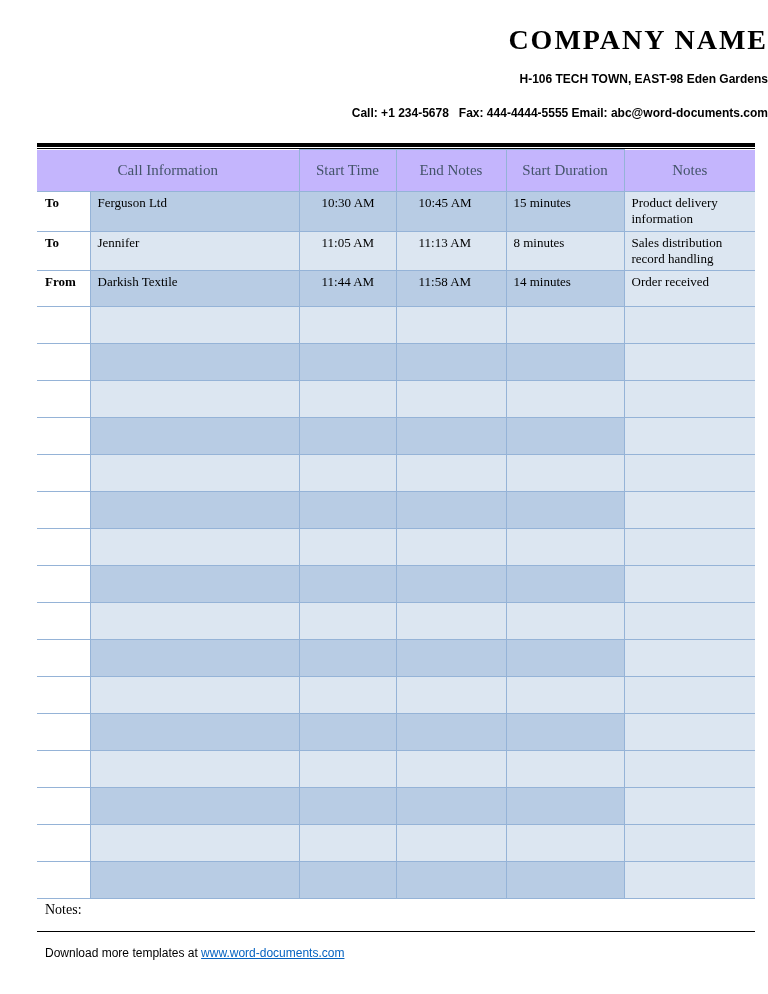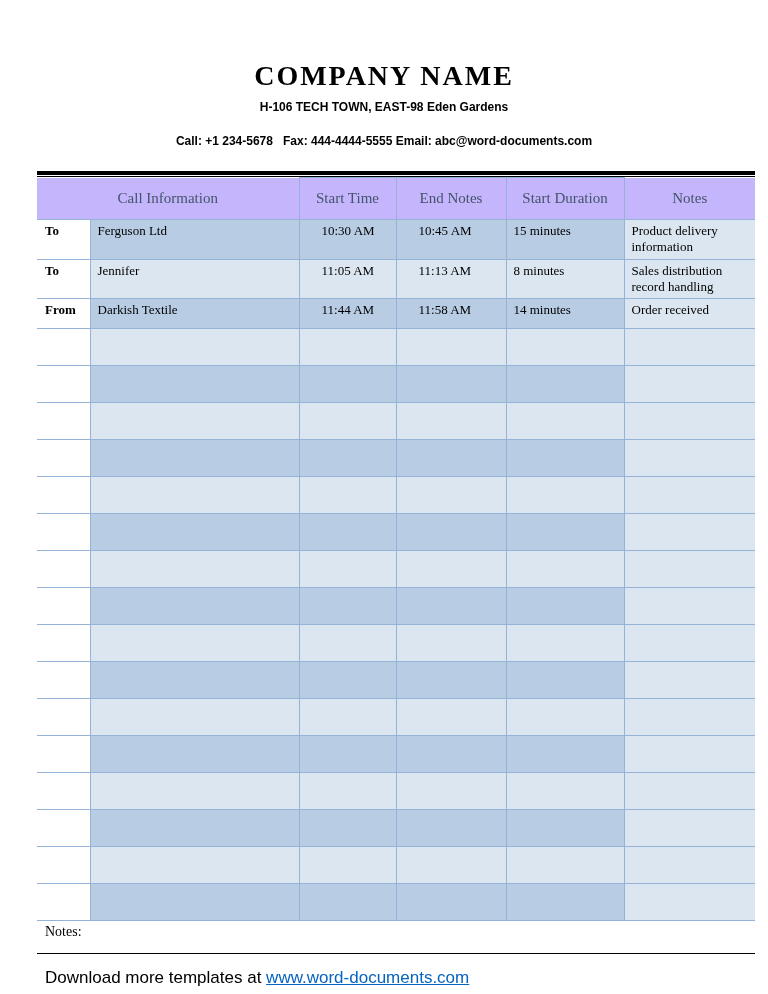--- a/index.html
+++ b/index.html
@@ -3,28 +3,28 @@
 <meta charset="utf-8">
 <style>
   * { box-sizing: border-box; margin: 0; padding: 0; }
   html, body { background: #ffffff; }
   body {
     width: 768px; height: 994px;
     position: relative; overflow: hidden;
     font-family: "Liberation Serif", "DejaVu Serif", serif;
     color: #000;
   }
-  .doc-header { text-align: center; padding-top: 60px; }
+  .doc-header { text-align: right; padding-top: 24px; }
   .company-name {
     font-family: "Liberation Serif", "DejaVu Serif", serif;
     font-size: 28px; font-weight: bold; letter-spacing: 2px;
     color: #000;
   }
   .address-line {
-    margin-top: 8px;
+    margin-top: 16px;
     font-family: "Liberation Sans", "DejaVu Sans", sans-serif;
     font-weight: bold; font-size: 12px;
   }
   .contact-line {
     margin-top: 20px;
     font-family: "Liberation Sans", "DejaVu Sans", sans-serif;
     font-weight: bold; font-size: 12px;
     white-space: pre;
   }
   .content { margin-left: 37px; width: 718px; }
@@ -40,21 +40,21 @@
   }
   thead th {
     height: 42px; vertical-align: middle; text-align: center;
     font-weight: normal; font-size: 15px;
     color: var(--header-text, #44546a);
     border-bottom: 1px solid var(--border-blue, #95b3d7);
     background: #c4b5fd;
   }
   thead th.boxed { border: 1px solid var(--border-blue, #95b3d7); }
   tbody tr { height: 37px; }
-  tbody tr:nth-child(3) { height: 30px; }
+  tbody tr:nth-child(3) { height: 36px; }
   tbody td {
     border-bottom: 1px solid var(--border-blue, #95b3d7);
     vertical-align: top;
     padding: 3px 4px 3px 7px;
     line-height: 1.25;
     overflow: hidden;
   }
   td.col-direction {
     background: #fff; font-weight: bold; padding-left: 8px;
   }
@@ -64,21 +64,21 @@
   }
   td.col-start, td.col-end { padding-left: 22px; }
   tr.shade-medium td.shaded { background: var(--row-medium, #b8cce4); }
   tr.shade-light  td.shaded { background: var(--row-light, #dce6f1); }
   td.col-notes { background: var(--row-light, #dce6f1); }
   .notes-label { margin-top: 3px; padding-left: 8px; font-size: 14px; }
   .notes-line { margin-top: 13px; border-bottom: 1px solid #000; width: 718px; height: 0; }
   .download-line {
     margin-top: 14px; padding-left: 8px;
     font-family: "Liberation Sans", "DejaVu Sans", sans-serif;
-    font-size: 17px;
+    font-size: 12px;
   }
   .download-line a {
     color: var(--link-blue, #0563c1);
     text-decoration: underline;
   }
 </style>
 </head>
 <body>
 
 <div class="doc-header">

